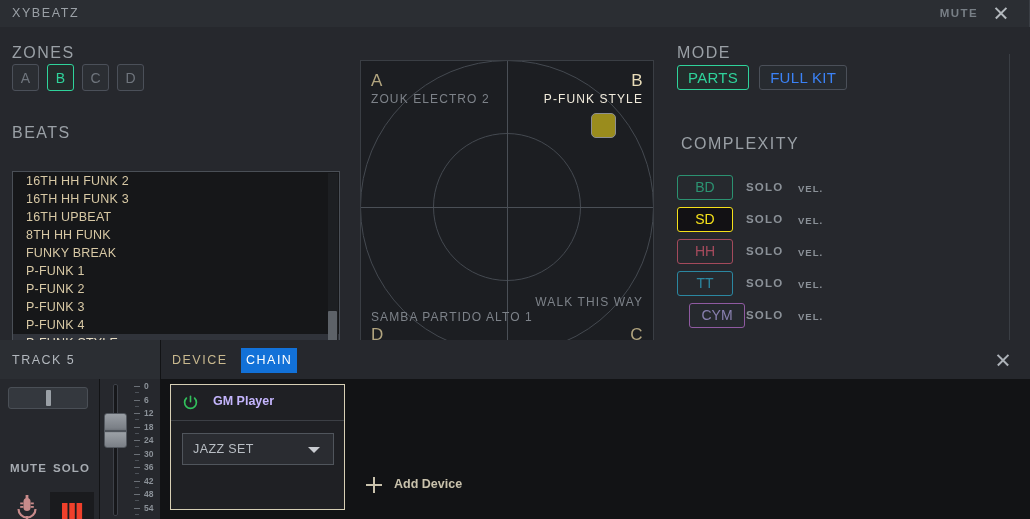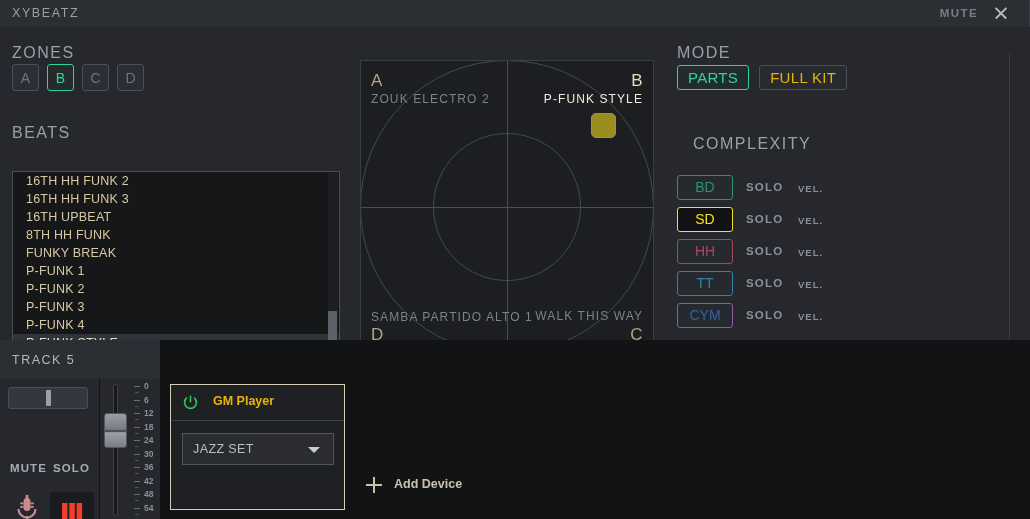--- a/index.html
+++ b/index.html
@@ -113,39 +113,39 @@
   .corner-a .clet{color:#b2a57f;}
   .corner-a .cname{color:#7d8289;margin-top:1px;}
   .corner-b{right:10px;top:10px;text-align:right;}
   .corner-b .clet{color:#e8dcb8;}
   .corner-b .cname{color:#f2ecdd;margin-top:1px;}
   .corner-d{left:10px;bottom:8px;text-align:left;}
   .corner-d .clet{color:#b2a57f;}
   .corner-d .cname{color:#7d8289;margin-bottom:1px;}
   .corner-c{right:10px;bottom:8px;text-align:right;}
   .corner-c .clet{color:#b2a57f;}
-  .corner-c .cname{color:#7d8289;margin-bottom:2px;}
+  .corner-c .cname{color:#7d8289;margin-bottom:16px;}
   .puck{
     position:absolute;width:25px;height:25px;border-radius:5px;
     background:#9a8c1d;border:1px solid #8d8f93;box-sizing:border-box;
   }
 
   
   .rightcol{position:absolute;left:665px;top:0;width:365px;height:313px;}
   .mode-label{position:absolute;left:12px;top:17px;}
   .moderow{position:absolute;left:12px;top:38px;}
   .modebtn{
     display:inline-block;height:25px;padding:0 10px;margin-right:10px;
     border:1px solid #4b5059;border-radius:3px;background:#272b30;
-    color:#eab308;font-size:15px;line-height:24px;box-sizing:border-box;
+    color:#3b82f6;font-size:15px;line-height:24px;box-sizing:border-box;
     vertical-align:top;letter-spacing:.3px;
   }
   .modebtn.on{border-color:#2fd39b;color:#2fd39b;background:#232c2b;}
 
-  .cpx-label{position:absolute;left:28px;top:108px;}
+  .cpx-label{position:absolute;left:16px;top:108px;}
 
   .instrows{position:absolute;left:0px;top:145px;width:365px;}
   .irow{position:relative;height:32px;}
   .ibtn{
     position:absolute;left:12px;top:3px;width:56px;height:25px;
     border:1px solid #4b5059;border-radius:3px;background:#272b30;
     font-size:14px;line-height:23px;text-align:center;box-sizing:border-box;
   }
   .ibtn.on{background:#121114;}
   .isolo{
@@ -223,21 +223,21 @@
 
   .devpanel{
     position:absolute;left:161px;top:39px;width:869px;height:140px;background:#121315;
   }
   .device{
     position:absolute;left:9px;top:5px;width:175px;height:126px;
     background:#1f2024;border:1px solid #d7cfb5;box-sizing:border-box;
   }
   .devtop{position:absolute;left:0;top:0;right:0;height:35px;border-bottom:1px solid #3c3f45;}
   .powerbtn{position:absolute;left:11px;top:9px;width:17px;height:17px;}
-  .devname{position:absolute;left:42px;top:9px;font-size:12.5px;color:#eab308;font-weight:700;}
+  .devname{position:absolute;left:42px;top:9px;font-size:12.5px;color:#c4b5fd;font-weight:700;}
   .devcombo{
     position:absolute;left:11px;top:48px;width:152px;height:32px;
     background:#2a2c31;border:1px solid #50555c;box-sizing:border-box;
   }
   .devcombo .val{position:absolute;left:10px;top:8px;font-size:12.5px;color:#b9bec4;letter-spacing:.4px;}
   .devcombo .caret{right:13px;top:13px;border-left:6px solid transparent;border-right:6px solid transparent;border-top:6px solid #c9ccd1;}
   .addwrap{position:absolute;left:205px;top:98px;}
   .plus{position:absolute;left:0;top:0;width:16px;height:16px;}
   .plus:before,.plus:after{content:"";position:absolute;background:#c9c2ac;}
   .plus:before{left:0;top:7px;width:16px;height:2px;}
@@ -333,36 +333,43 @@
             <div class="ibtn" style="border-color: rgb(242, 96, 122); color: rgb(242, 96, 122); opacity: 0.62;">HH</div>
             <div class="isolo">SOLO</div>
             <div class="ivel">VEL.</div>
           </div>
           <div class="irow">
             <div class="ibtn" style="border-color: rgb(47, 194, 232); color: rgb(47, 194, 232); opacity: 0.62;">TT</div>
             <div class="isolo">SOLO</div>
             <div class="ivel">VEL.</div>
           </div>
           <div class="irow">
-            <div class="ibtn" style="border-color: rgb(208, 122, 232); color: #3b82f6; opacity: 0.62;">CYM</div>
+            <div class="ibtn" style="border-color: rgb(208, 122, 232); color: #c4b5fd; opacity: 0.62; margin-left: 12px;">CYM</div>
             <div class="isolo">SOLO</div>
             <div class="ivel">VEL.</div>
           </div>
         </div>
     </div>
 
     <div class="rightdiv"></div>
   </div>
 
   <div class="bottom">
 
     <div class="trackhdr">
       <div class="t">TRACK 5</div>
     </div>
 
+    <div class="devhdr">
+      <div class="d1">DEVICE</div>
+      <div class="d2">CHAIN</div>
+      <div class="xbtn">
+          <span class="xglyph"></span>
+        </div>
+    </div>
 
     <div class="trackpanel">
       <div class="panslider">
         <div class="panhandle" id="pan-handle" style="left: calc(50% - 2.5px);"></div>
       </div>
       <div class="muteTxt">MUTE</div>
       <div class="soloTxt">SOLO</div>
 
       <div class="micbtn">
         <svg width="30" height="32" viewBox="0 0 30 32">

